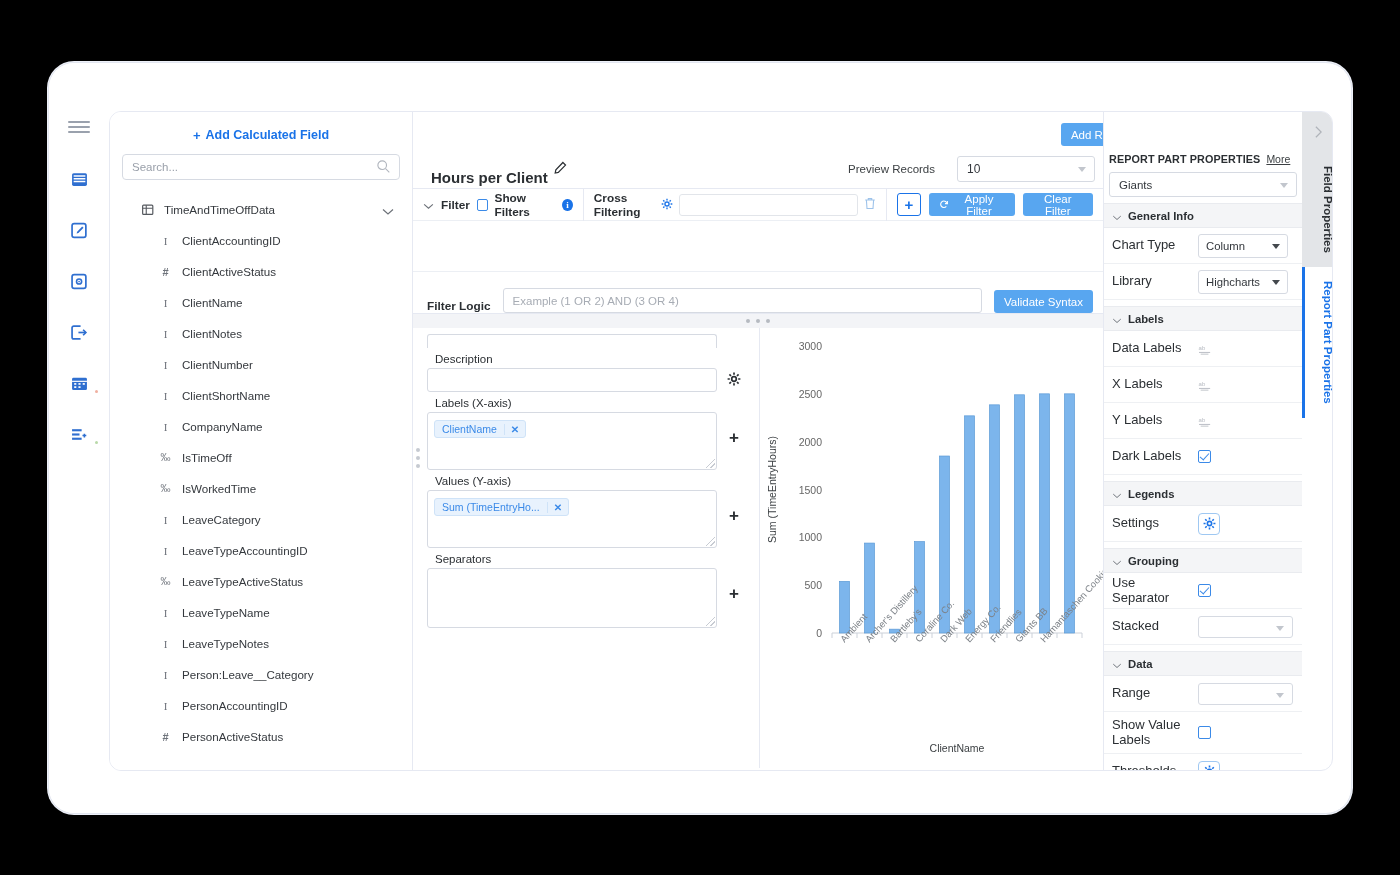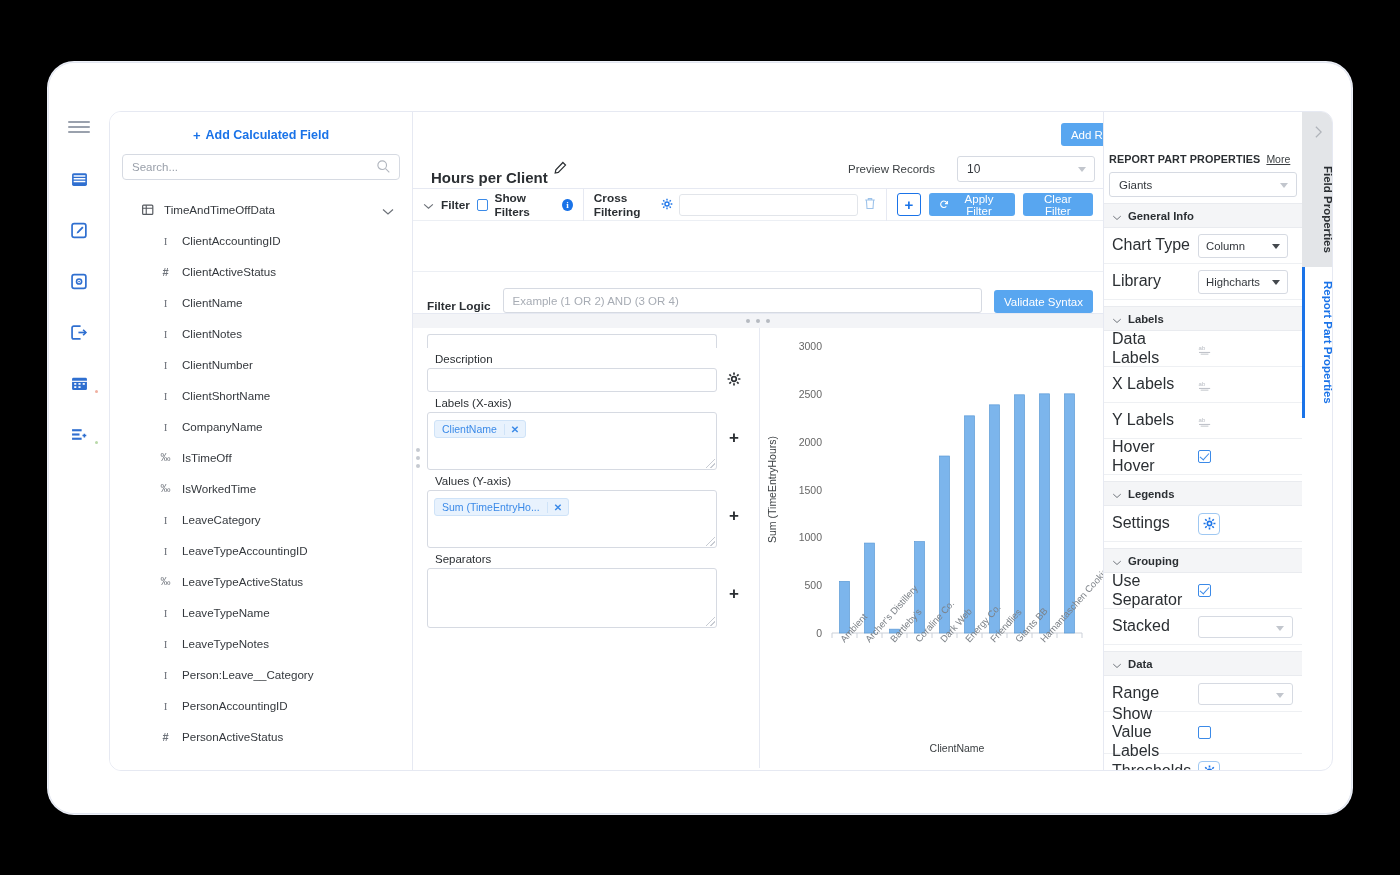--- a/index.html
+++ b/index.html
@@ -196,21 +196,21 @@
     height: 25px; display: flex; align-items: center; gap: 6px; padding-left: 8px;
     background: #f4f5f7; border-top: 1px solid #e9ebef; border-bottom: 1px solid #e9ebef;
     margin-top: 6px;
   }
   .sec-title { font-size: 11.3px; font-weight: bold; color: #2b2f33; }
   .prow {
     height: 36px; display: flex; align-items: center; padding-left: 8px;
     border-bottom: 1px solid #eef0f3; gap: 8px;
   }
   .prow.tall { height: 42px; }
-  .p-label { font-size: 16px; color: #2b2f33; width: 78px; line-height: 1.15; }
+  .p-label { font-size: 13px; color: #2b2f33; width: 78px; line-height: 1.15; }
   .ab-icon { width: 14px; height: 12px; }
   .cb-on {
     width: 13px; height: 13px; border: 1.6px solid #3b8ae8; border-radius: 2px;
     background: #fff; position: relative;
   }
   .cb-on::after {
     content: ""; position: absolute; left: 3px; top: 0px; width: 4px; height: 8px;
     border: solid #3b8ae8; border-width: 0 1.8px 1.8px 0; transform: rotate(42deg);
   }
   .cb-off { width: 13px; height: 13px; border: 1.6px solid #3b8ae8; border-radius: 2px; background: #fff; }
@@ -694,21 +694,21 @@
       </div>
       <div class="prow">
         <span class="p-label">Y Labels</span>
         <svg class="ab-icon" viewBox="0 0 16 14">
           <text x="0.5" y="8" font-size="7" fill="#b7bbc2" font-family="Liberation Sans, sans-serif">ab</text>
           <path d="M1 11h13" stroke="#b7bbc2" stroke-width="1.1"></path>
             <path d="M3 13h9" stroke="#b7bbc2" stroke-width="1"></path>
         </svg>
       </div>
       <div class="prow">
-        <span class="p-label">Hover Hover</span>
+        <span class="p-label">Dark Labels</span>
         <span class="cb-on"></span>
       </div>
 
       <div class="sec">
         <span>
           <svg width="10" height="6" viewBox="0 0 12 8">
               <path d="M1 1.5 L6 6 L11 1.5" fill="none" stroke="#6d7279" stroke-width="1.3"></path>
             </svg>
         </span>
         <span class="sec-title">Legends</span>

